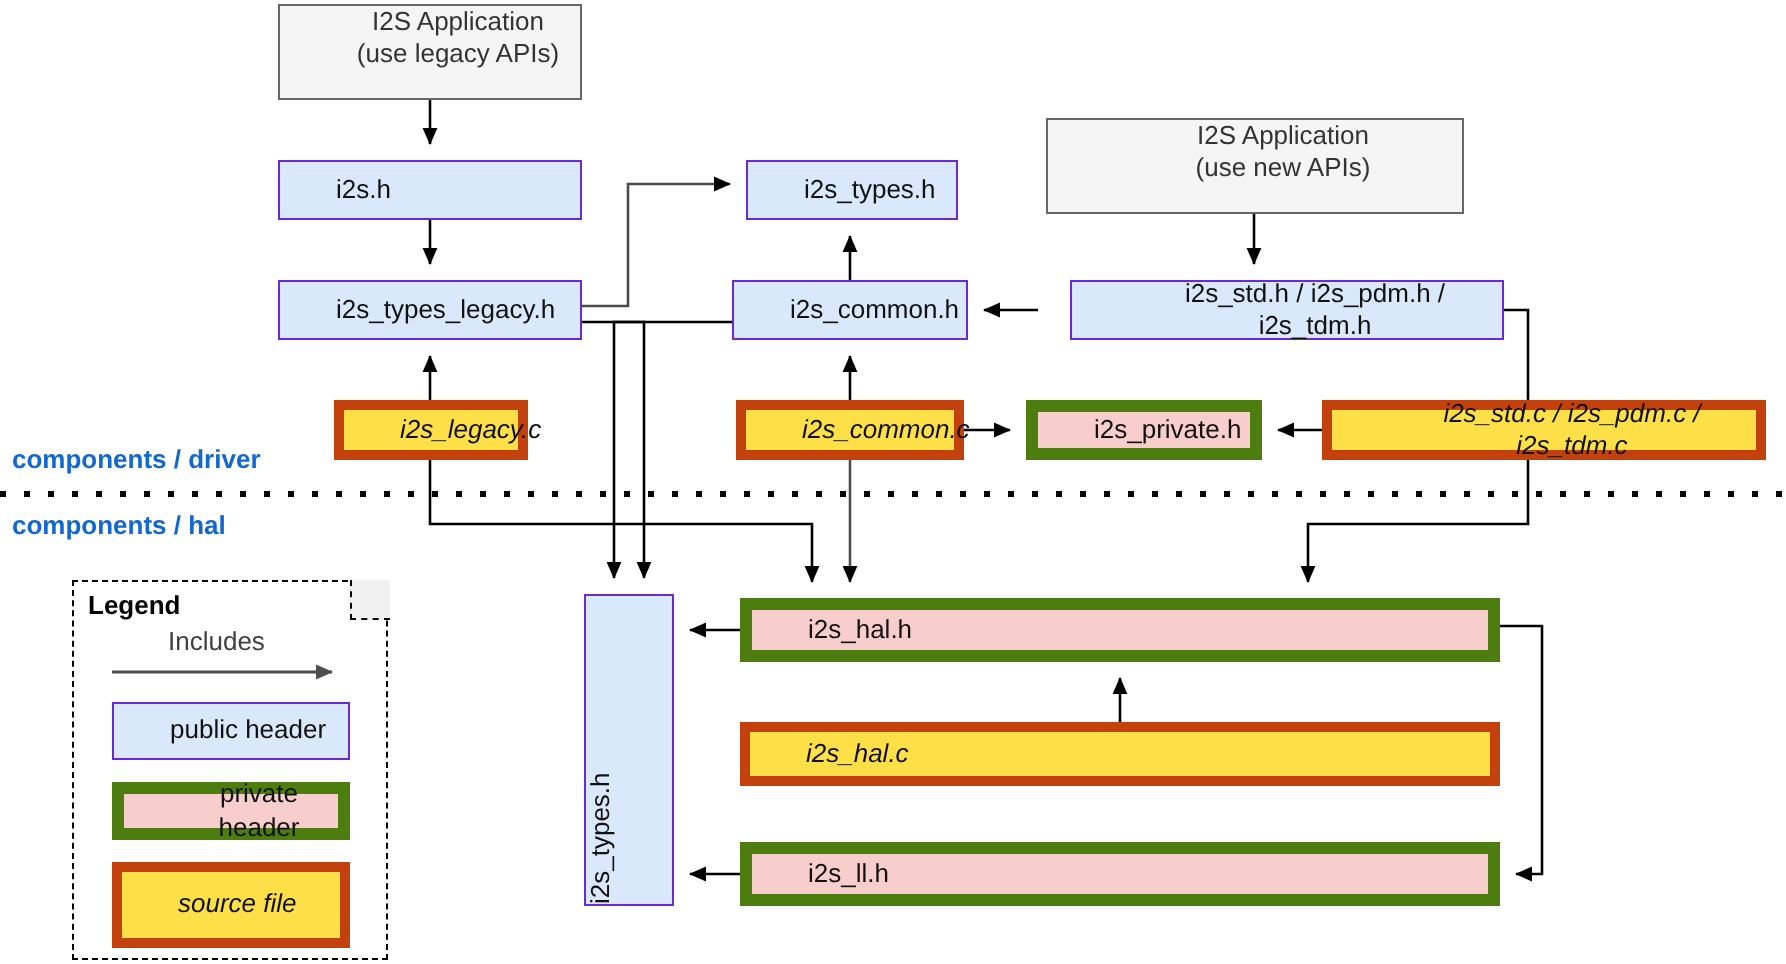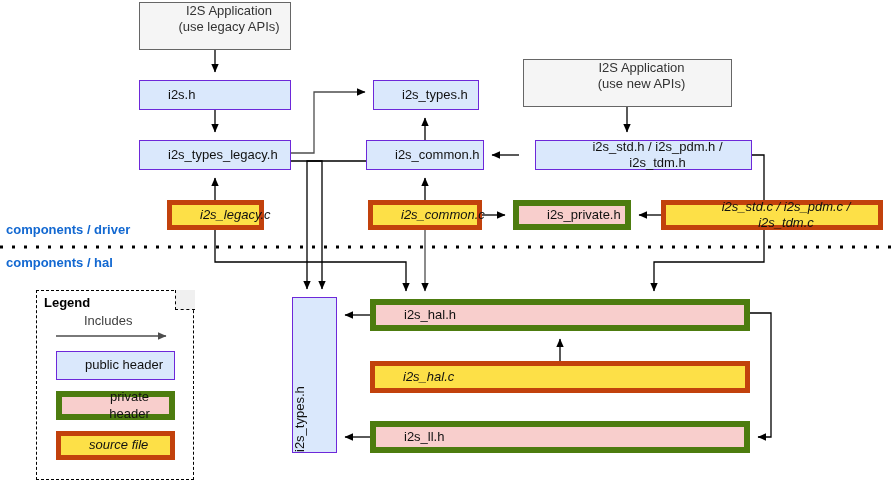--- a/index.html
+++ b/index.html
@@ -158,17 +158,17 @@
     </defs>
     <path d="M2,6 L112,6" stroke="#4d4d4d" stroke-width="1.6" fill="none" marker-end="url(#ahl)"></path>
   </svg>
 
   <div class="box blue" style="left:56px;top:351px;width:119px;height:29px;">
     <span>public header</span>
   </div>
   <div class="box pink" style="left:56px;top:391px;width:119px;height:29px;">
     <span>private header</span>
   </div>
-  <div class="box white" style="left:56px;top:431px;width:119px;height:29px;">
+  <div class="box white" style="left:56px;top:431px;width:119px;height:43px;">
     <span>source file</span>
   </div>
 
 </div>
 
 </body></html>

